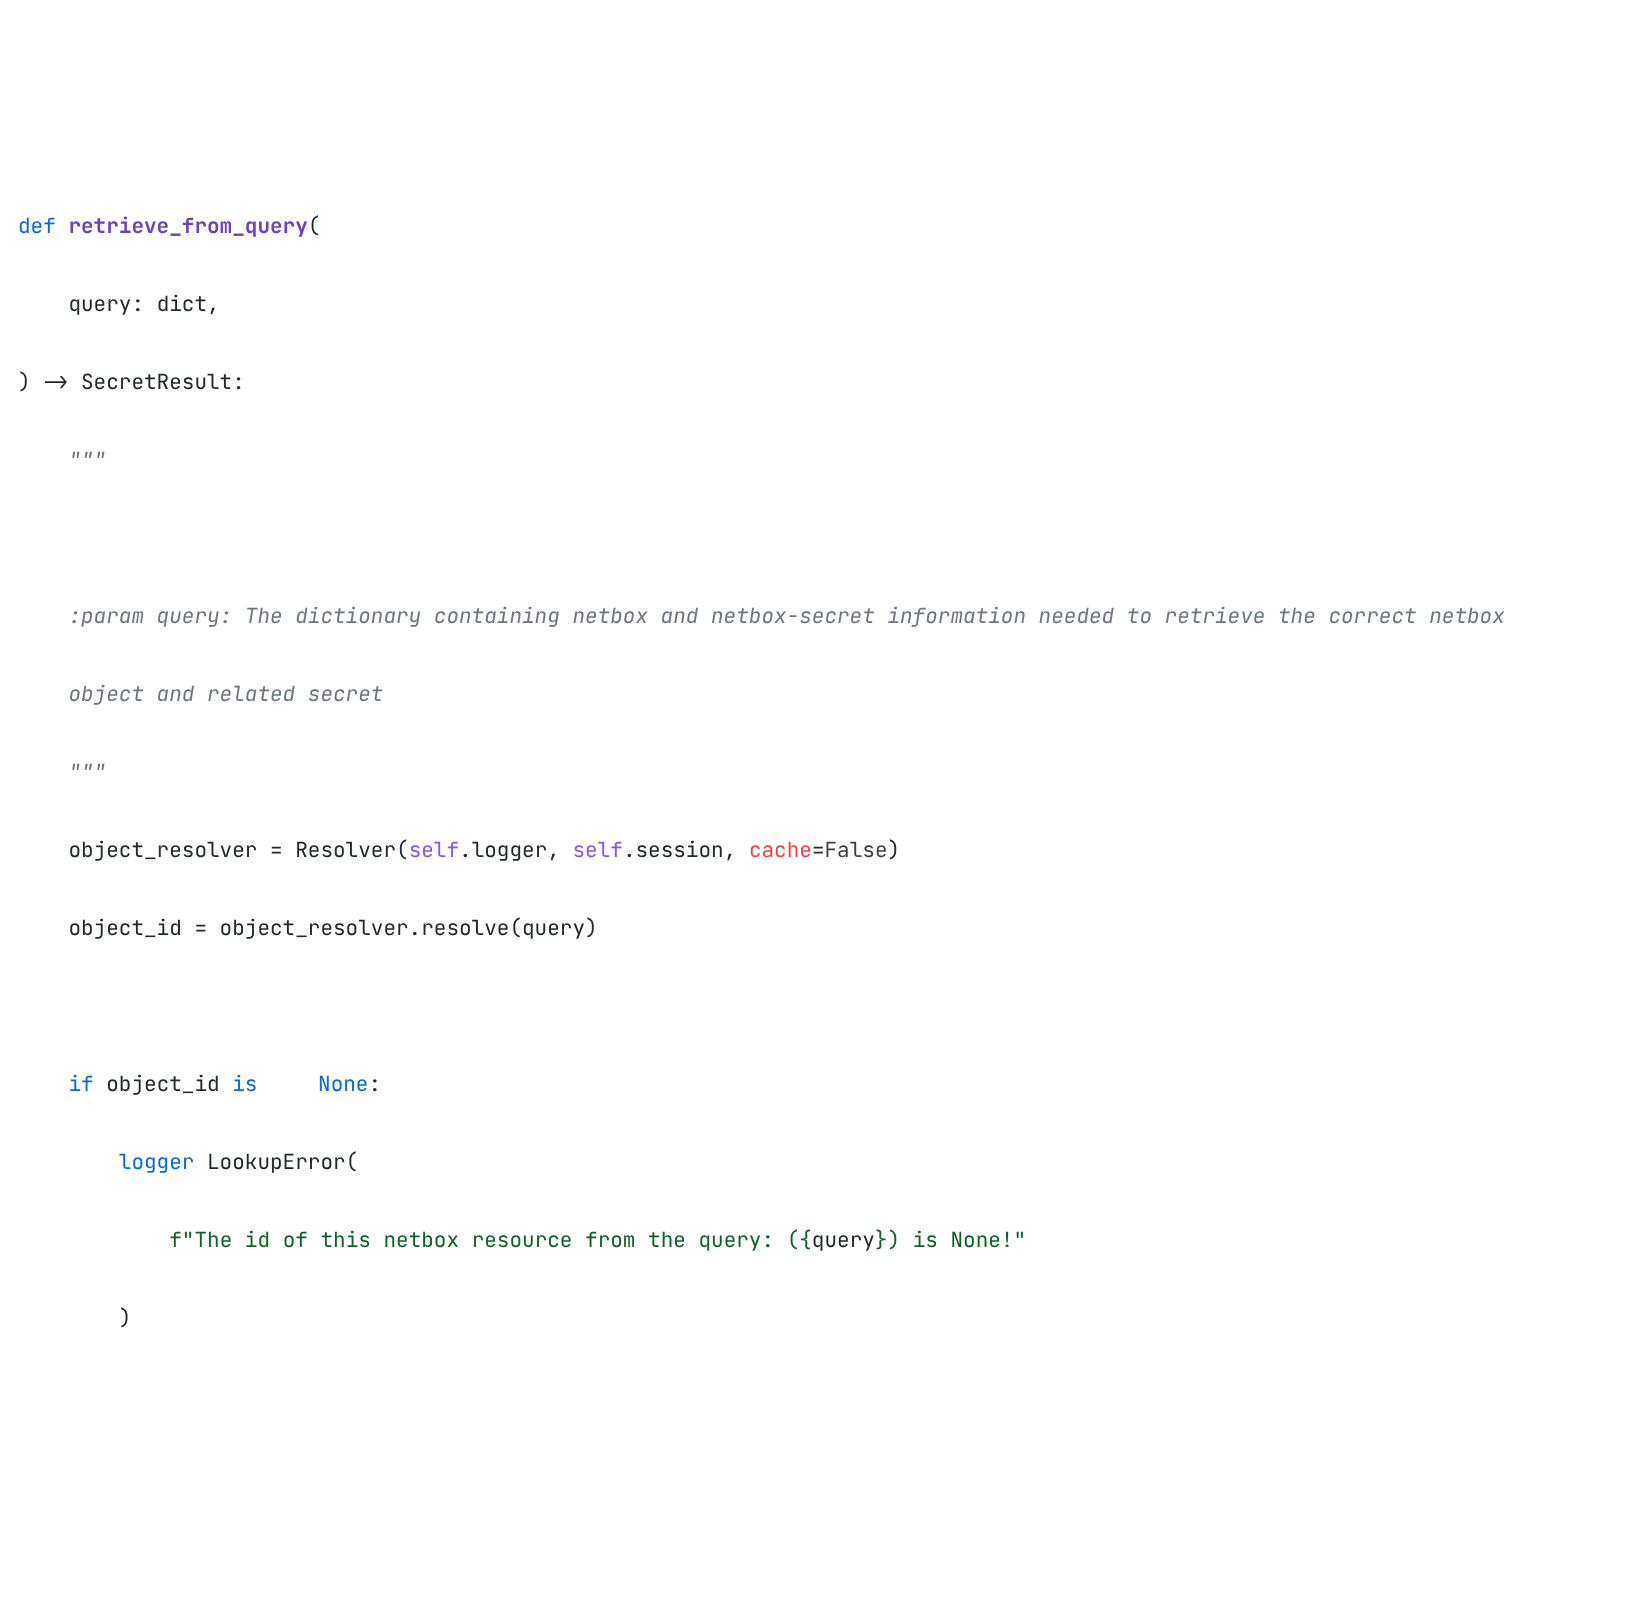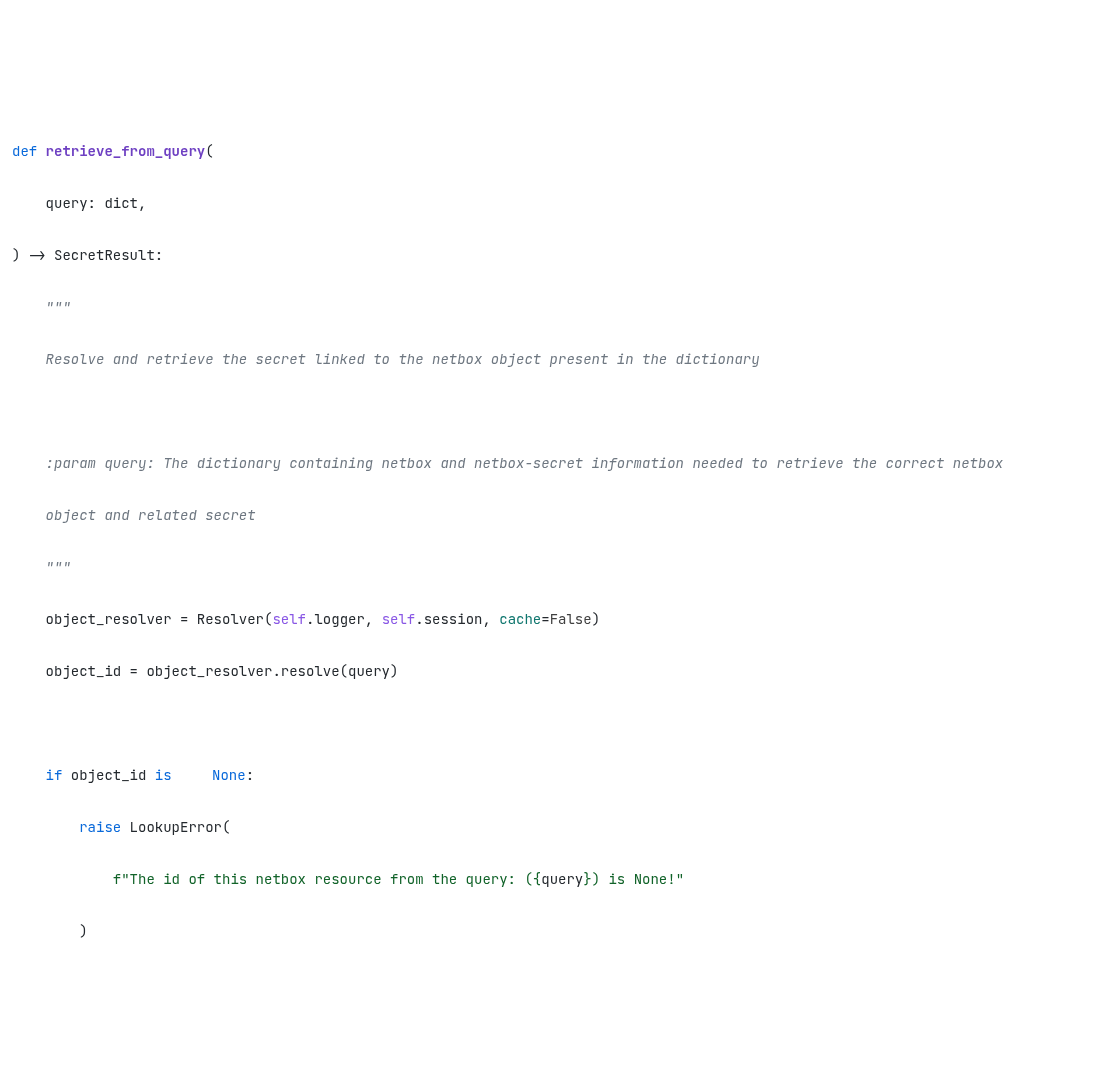--- a/index.html
+++ b/index.html
@@ -20,45 +20,44 @@
     display: block;
     position: relative;
   }
   .kw { color: #0969da; margin-top: 28px; } 
   .fn { color: #6e40c2; font-weight: bold; } 
   .self { color: #8957e5; } 
   .type { color: #24292e; } 
   .str { color: #116329; }
   .docstr { color: #6e7781; font-style: italic; }
   .ident { color: #24292e; }
-  .param { color: #0f766e; }
+  .param { color: #ef4444; }
   .none { color: #0969da; margin-left: 32px; }
   .bool { color: #404040; text-align: right; }
   .fstring-expr { color: #24292e; }
 </style>
 </head>
 <body>
 
 
 
 <div class="code-container">
 <span class="line"><span class="kw">def</span> <span class="fn">retrieve_from_query</span><span>(</span></span>
 <span class="line">    <span class="ident">query</span><span>: </span><span class="type">dict</span><span>,</span></span>
 <span class="line"><span>) -&gt; </span><span class="type">SecretResult</span><span>:</span></span>
 <span class="line">    <span class="docstr">"""</span></span>
-<span class="line">    <span class="docstr">Resolve and retrieve the secret linked to the netbox object present in the dictionary</span></span>
 <span class="line"> </span>
 <span class="line">    <span class="docstr">:param query: The dictionary containing netbox and netbox-secret information needed to retrieve the correct netbox</span></span>
 <span class="line">    <span class="docstr">object and related secret</span></span>
 <span class="line">    <span class="docstr">"""</span></span>
 <span class="line">    <span>object_resolver = Resolver(</span><span class="self">self</span><span>.logger, </span><span class="self">self</span><span>.session, </span><span class="param">cache</span><span>=</span><span class="bool">False</span><span>)</span></span>
 <span class="line">    <span>object_id = object_resolver.resolve(query)</span></span>
 <span class="line"> </span>
 <span class="line">    <span class="kw">if</span><span> object_id </span><span class="kw">is</span><span> </span><span class="none">None</span><span>:</span></span>
-<span class="line">        <span class="kw">raise</span><span> LookupError(</span></span>
+<span class="line">        <span class="kw">logger</span><span> LookupError(</span></span>
 <span class="line">            <span class="str">f</span><span class="str">"The id of this netbox resource from the query: (</span><span class="str">{</span><span class="fstring-expr">query</span><span class="str">}</span><span class="str">) is None!"</span></span>
 <span class="line">        <span>)</span></span>
 <span class="line"> </span>
 
 
 
 
 
 
 

